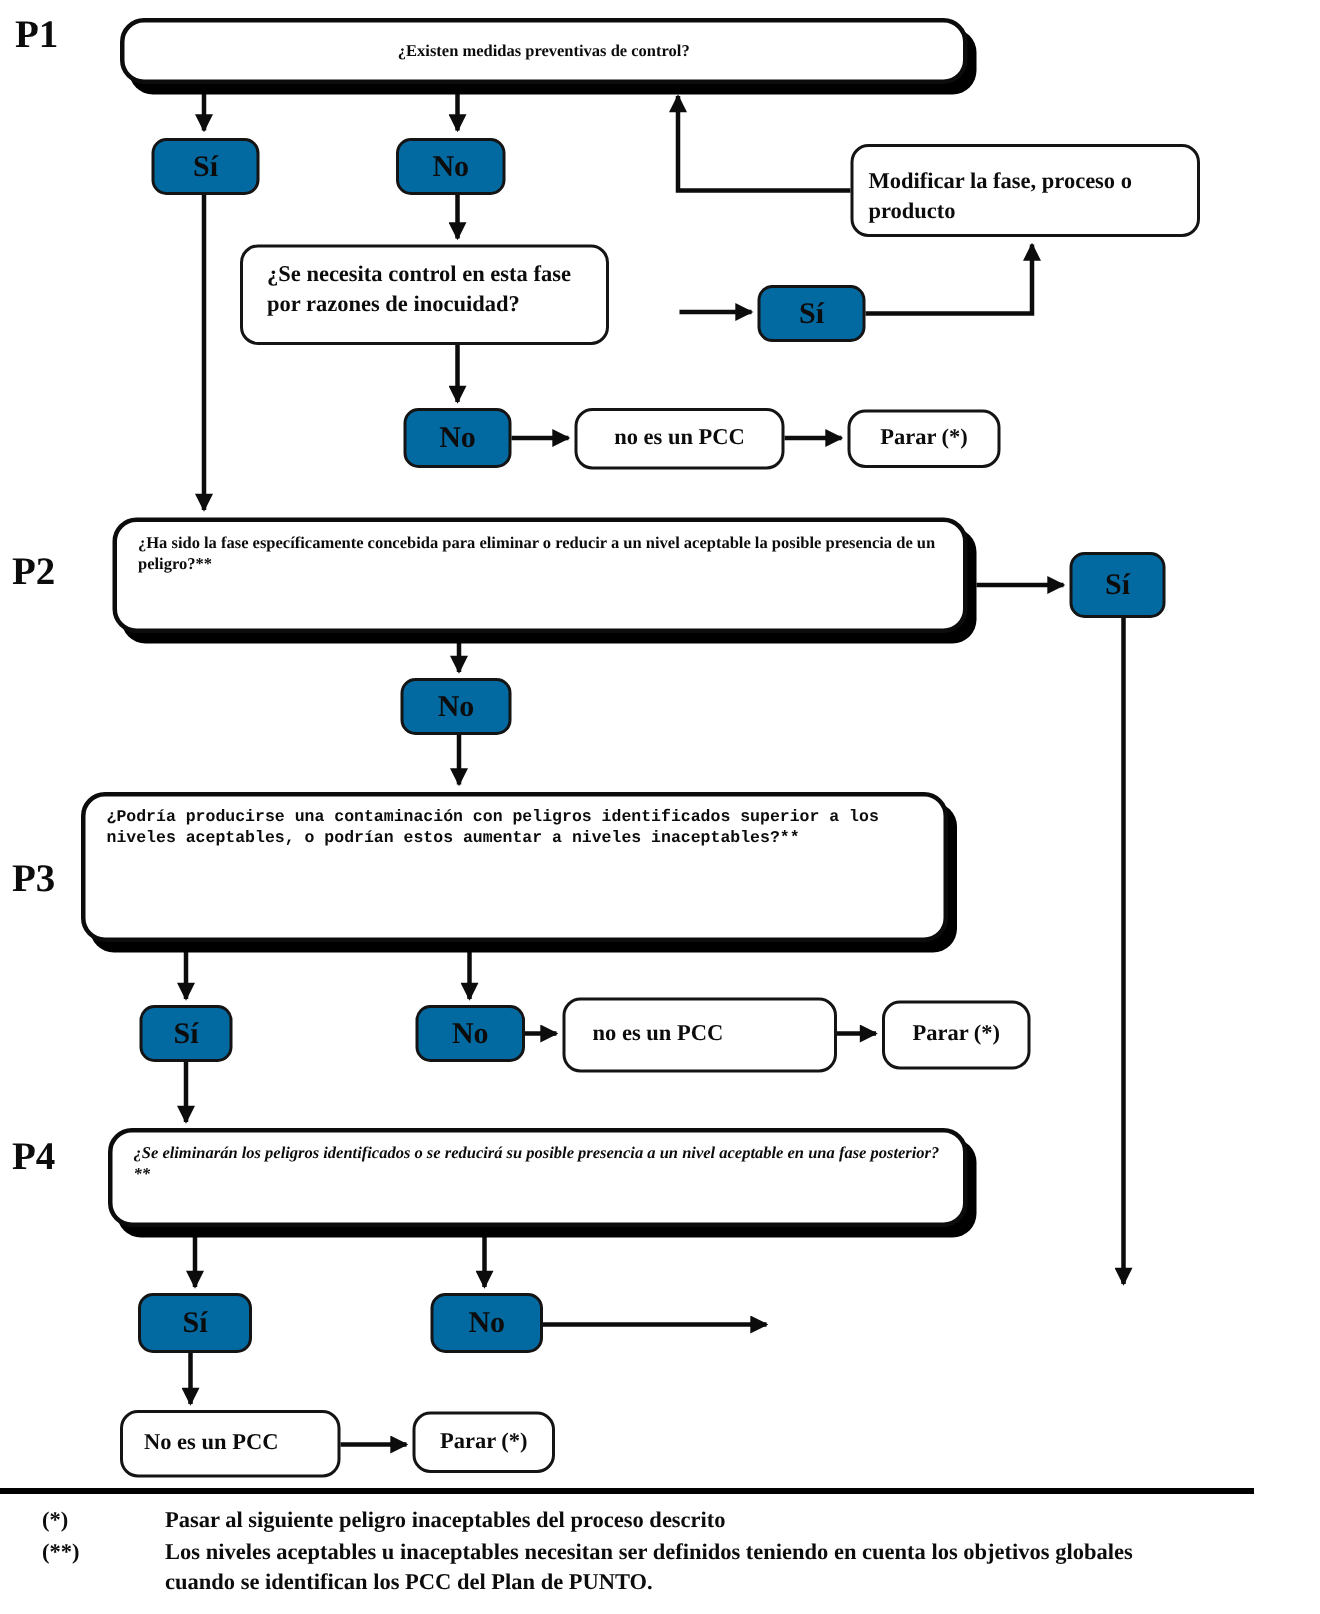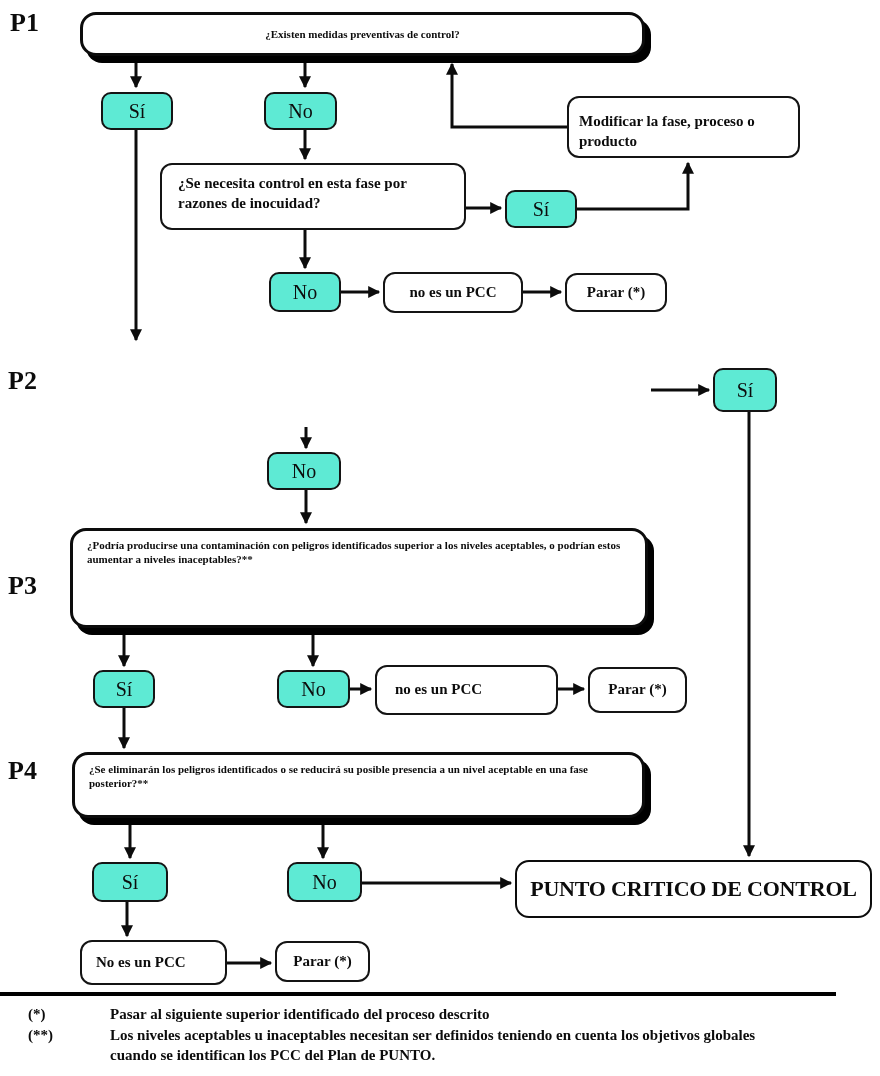--- a/index.html
+++ b/index.html
@@ -15,24 +15,24 @@
   }
   .qbox {
     position:absolute; box-sizing:border-box; background:#ffffff;
     border:3px solid #0c0c0c; border-radius:16px;
     box-shadow:6px 7px 0 #000000;
     font-weight:bold; font-size:11px; line-height:1.3;
     padding:7px 14px;
   }
   .qbox.center { display:flex; align-items:center; justify-content:center; text-align:center; }
   .sbox {
-    position:absolute; box-sizing:border-box; background:#5eead4;
+    position:absolute; box-sizing:border-box; background:#0369a1;
     border:2.5px solid #141414; border-radius:10px;
     display:flex; align-items:center; justify-content:center;
-    font-weight:normal; font-size:20px;
+    font-weight:bold; font-size:20px;
   }
   .tbox {
     position:absolute; box-sizing:border-box; background:#ffffff;
     border:2.5px solid #141414; border-radius:12px;
     font-weight:bold; font-size:15px; line-height:1.3;
     padding:14px 10px;
   }
   .tbox.center { display:flex; align-items:center; justify-content:center; text-align:center; padding:0; }
   .pccbox {
     position:absolute; box-sizing:border-box; background:#ffffff;
@@ -89,50 +89,50 @@
   <div class="plabel" style="left:8px;  top:573px;">P3</div>
   <div class="plabel" style="left:8px;  top:758px;text-align:center;">P4</div>
 
   <div class="qbox center" style="left:80px; top:12px; width:565px; height:44px;">¿Existen medidas preventivas de control?</div>
 
   <div class="sbox" style="left:101px; top:92px; width:72px; height:38px;">Sí</div>
   <div class="sbox" style="left:264px; top:92px; width:73px; height:38px;">No</div>
 
   <div class="tbox" style="left:567px; top:96px; width:233px; height:62px;">Modificar la fase, proceso o producto</div>
 
-  <div class="tbox" style="left:160px; top:163px; width:306px; height:67px; padding:9px 16px;">¿Se necesita control en esta fase por razones de inocuidad?</div>
+  <div class="tbox" style="left:160px; top:163px; width:246px; height:67px; padding:9px 16px;">¿Se necesita control en esta fase por razones de inocuidad?</div>
 
   <div class="sbox" style="left:505px; top:190px; width:72px; height:38px;">Sí</div>
 
   <div class="sbox" style="left:269px; top:272px; width:72px; height:40px;">No</div>
   <div class="tbox center" style="left:383px; top:272px; width:140px; height:41px;">no es un PCC</div>
   <div class="tbox center" style="left:565px; top:273px; width:102px; height:39px;">Parar (*)</div>
 
+  <div class="qbox" style="left:75px; top:345px; width:570px; height:77px;">¿Ha sido la fase específicamente concebida para eliminar o reducir a un nivel aceptable la posible presencia de un peligro?**</div>
   <div class="sbox" style="left:713px; top:368px; width:64px; height:44px;">Sí</div>
   <div class="sbox" style="left:267px; top:452px; width:74px; height:38px;">No</div>
 
-  <div class="qbox" style="left:70px; top:528px; width:578px; height:100px;">¿Podría producirse una contaminación con peligros identificados superior a los niveles aceptables, o podrían estos aumentar a niveles inaceptables?**</div>
+  <div class="qbox" style="left:54px; top:528px; width:578px; height:100px;font-family:Liberation Mono, monospace;">¿Podría producirse una contaminación con peligros identificados superior a los niveles aceptables, o podrían estos aumentar a niveles inaceptables?**</div>
   <div class="sbox" style="left:93px; top:670px; width:62px; height:38px;">Sí</div>
   <div class="sbox" style="left:277px; top:670px; width:73px; height:38px;">No</div>
   <div class="tbox" style="left:375px; top:665px; width:183px; height:50px; padding:13px 18px;">no es un PCC</div>
   <div class="tbox center" style="left:588px; top:667px; width:99px; height:46px;">Parar (*)</div>
 
-  <div class="qbox" style="left:72px; top:752px; width:573px; height:66px;">¿Se eliminarán los peligros identificados o se reducirá su posible presencia a un nivel aceptable en una fase posterior?**</div>
+  <div class="qbox" style="left:72px; top:752px; width:573px; height:66px;font-style:italic;">¿Se eliminarán los peligros identificados o se reducirá su posible presencia a un nivel aceptable en una fase posterior?**</div>
   <div class="sbox" style="left:92px; top:862px; width:76px; height:40px;">Sí</div>
   <div class="sbox" style="left:287px; top:862px; width:75px; height:40px;">No</div>
 
-  <div class="pccbox" style="left:515px; top:860px; width:357px; height:58px;">PUNTO CRITICO DE CONTROL</div>
 
   <div class="tbox" style="left:80px; top:940px; width:147px; height:45px; padding:11px 14px;">No es un PCC</div>
   <div class="tbox center" style="left:275px; top:941px; width:95px; height:41px;">Parar (*)</div>
 
   <div class="rule" style="left:0px; top:992px; width:836px; height:4px;"></div>
 
   <div class="footnote-row" style="left:28px; top:1004px; width:760px;">
     <div class="footnote-symbol">(*)</div>
-    <div class="footnote-text">Pasar al siguiente superior identificado del proceso descrito</div>
+    <div class="footnote-text">Pasar al siguiente peligro inaceptables del proceso descrito</div>
   </div>
   <div class="footnote-row" style="left:28px; top:1025px; width:760px;">
     <div class="footnote-symbol">(**)</div>
     <div class="footnote-text">Los niveles aceptables u inaceptables necesitan ser definidos teniendo en cuenta los objetivos globales cuando se identifican los PCC del Plan de PUNTO.</div>
   </div>
 
 </div>
 
 </body></html>

